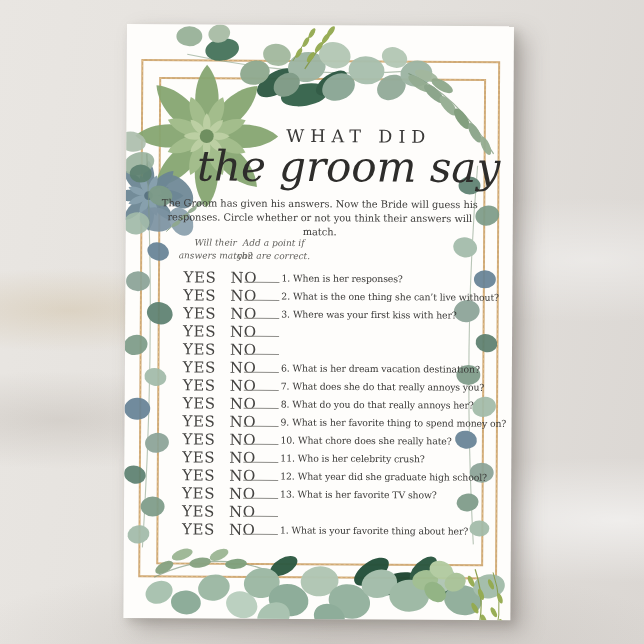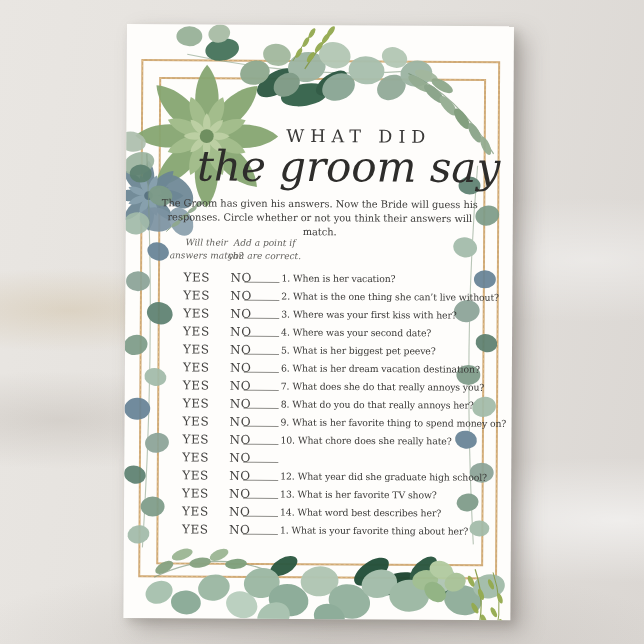--- a/index.html
+++ b/index.html
@@ -26,26 +26,26 @@
     font-size:17.5px;letter-spacing:6px;line-height:1.1;color:var(--heading,#3a3938);font-weight:normal;margin:0;
   }
   .script{
     position:absolute;top:121px;left:58px;right:0;text-align:center;
     font-size:42px;line-height:1;font-style:italic;color:var(--script,#2e2d2b);
   }
   .intro{
     position:absolute;top:172px;left:24px;width:340px;text-align:center;
     font-size:9.8px;line-height:1.42;color:var(--text,#3b3a38);margin:0;
   }
-  .hdr{position:absolute;font-size:9px;font-style:italic;color:var(--muted,#605f5b);text-align:center;line-height:1.45;}
+  .hdr{position:absolute;font-size:9px;font-style:italic;color:var(--muted,#605f5b);text-align:center;line-height:1.45;margin-left:9px;}
   .hdr-match{top:212px;left:44px;width:74px;}
   .hdr-point{top:212px;left:100px;width:78px;font-style:italic;}
   .rows{position:absolute;top:244px;left:0;right:0;}
   .row{position:relative;height:18px;}
-  .opt{position:absolute;top:50%;transform:translateY(-50%);font-size:12px;letter-spacing:.6px;color:#454442;cursor:pointer;text-align:right;}
+  .opt{position:absolute;top:50%;transform:translateY(-50%);font-size:15px;letter-spacing:.6px;color:#454442;cursor:pointer;text-align:right;}
   .opt-yes{left:58px;}
   .opt-no{left:105px;}
   .blank{position:absolute;left:119px;top:13px;width:35px;border-bottom:1px solid var(--blankLine,#8f8e8a);height:0;}
   .question{position:absolute;left:156px;top:50%;transform:translateY(-50%);font-size:9.3px;letter-spacing:-0.1px;white-space:nowrap;color:#393836;}
   .qnum{margin-right:3px;}
 </style>
 </head>
 <body>
 
 <div class="scene">
@@ -253,49 +253,47 @@
       <div class="hdr hdr-point">
         <span>Add a point if</span><br>
         <span>you are correct.</span>
       </div>
 
       <div class="rows" id="question-rows">
   <div class="row">
     <span class="opt opt-yes">YES</span>
     <span class="opt opt-no">NO</span>
     <span class="blank"></span>
-    <span class="question"><span class="qnum">1.</span><span>When is her vacation?</span></span>
+    <span class="question"><span class="qnum">1.</span><span>When is her responses?</span></span>
   </div>
 
   <div class="row">
     <span class="opt opt-yes">YES</span>
     <span class="opt opt-no">NO</span>
     <span class="blank"></span>
     <span class="question"><span class="qnum">2.</span><span>What is the one thing she can’t live without?</span></span>
   </div>
 
   <div class="row">
     <span class="opt opt-yes">YES</span>
     <span class="opt opt-no">NO</span>
     <span class="blank"></span>
     <span class="question"><span class="qnum">3.</span><span>Where was your first kiss with her?</span></span>
   </div>
 
   <div class="row">
     <span class="opt opt-yes">YES</span>
     <span class="opt opt-no">NO</span>
     <span class="blank"></span>
-    <span class="question"><span class="qnum">4.</span><span>Where was your second date?</span></span>
-  </div>
-
-  <div class="row">
-    <span class="opt opt-yes">YES</span>
-    <span class="opt opt-no">NO</span>
-    <span class="blank"></span>
-    <span class="question"><span class="qnum">5.</span><span>What is her biggest pet peeve?</span></span>
+  </div>
+
+  <div class="row">
+    <span class="opt opt-yes">YES</span>
+    <span class="opt opt-no">NO</span>
+    <span class="blank"></span>
   </div>
 
   <div class="row">
     <span class="opt opt-yes">YES</span>
     <span class="opt opt-no">NO</span>
     <span class="blank"></span>
     <span class="question"><span class="qnum">6.</span><span>What is her dream vacation destination?</span></span>
   </div>
 
   <div class="row">
@@ -323,41 +321,41 @@
     <span class="opt opt-yes">YES</span>
     <span class="opt opt-no">NO</span>
     <span class="blank"></span>
     <span class="question"><span class="qnum">10.</span><span>What chore does she really hate?</span></span>
   </div>
 
   <div class="row">
     <span class="opt opt-yes">YES</span>
     <span class="opt opt-no">NO</span>
     <span class="blank"></span>
+    <span class="question"><span class="qnum">11.</span><span>Who is her celebrity crush?</span></span>
   </div>
 
   <div class="row">
     <span class="opt opt-yes">YES</span>
     <span class="opt opt-no">NO</span>
     <span class="blank"></span>
     <span class="question"><span class="qnum">12.</span><span>What year did she graduate high school?</span></span>
   </div>
 
   <div class="row">
     <span class="opt opt-yes">YES</span>
     <span class="opt opt-no">NO</span>
     <span class="blank"></span>
     <span class="question"><span class="qnum">13.</span><span>What is her favorite TV show?</span></span>
   </div>
 
   <div class="row">
     <span class="opt opt-yes">YES</span>
     <span class="opt opt-no">NO</span>
     <span class="blank"></span>
-    <span class="question"><span class="qnum">14.</span><span>What word best describes her?</span></span>
   </div>
 
   <div class="row">
     <span class="opt opt-yes">YES</span>
     <span class="opt opt-no">NO</span>
     <span class="blank"></span>
     <span class="question"><span class="qnum">1.</span><span>What is your favorite thing about her?</span></span>
   </div>
 </div>
     </div>

